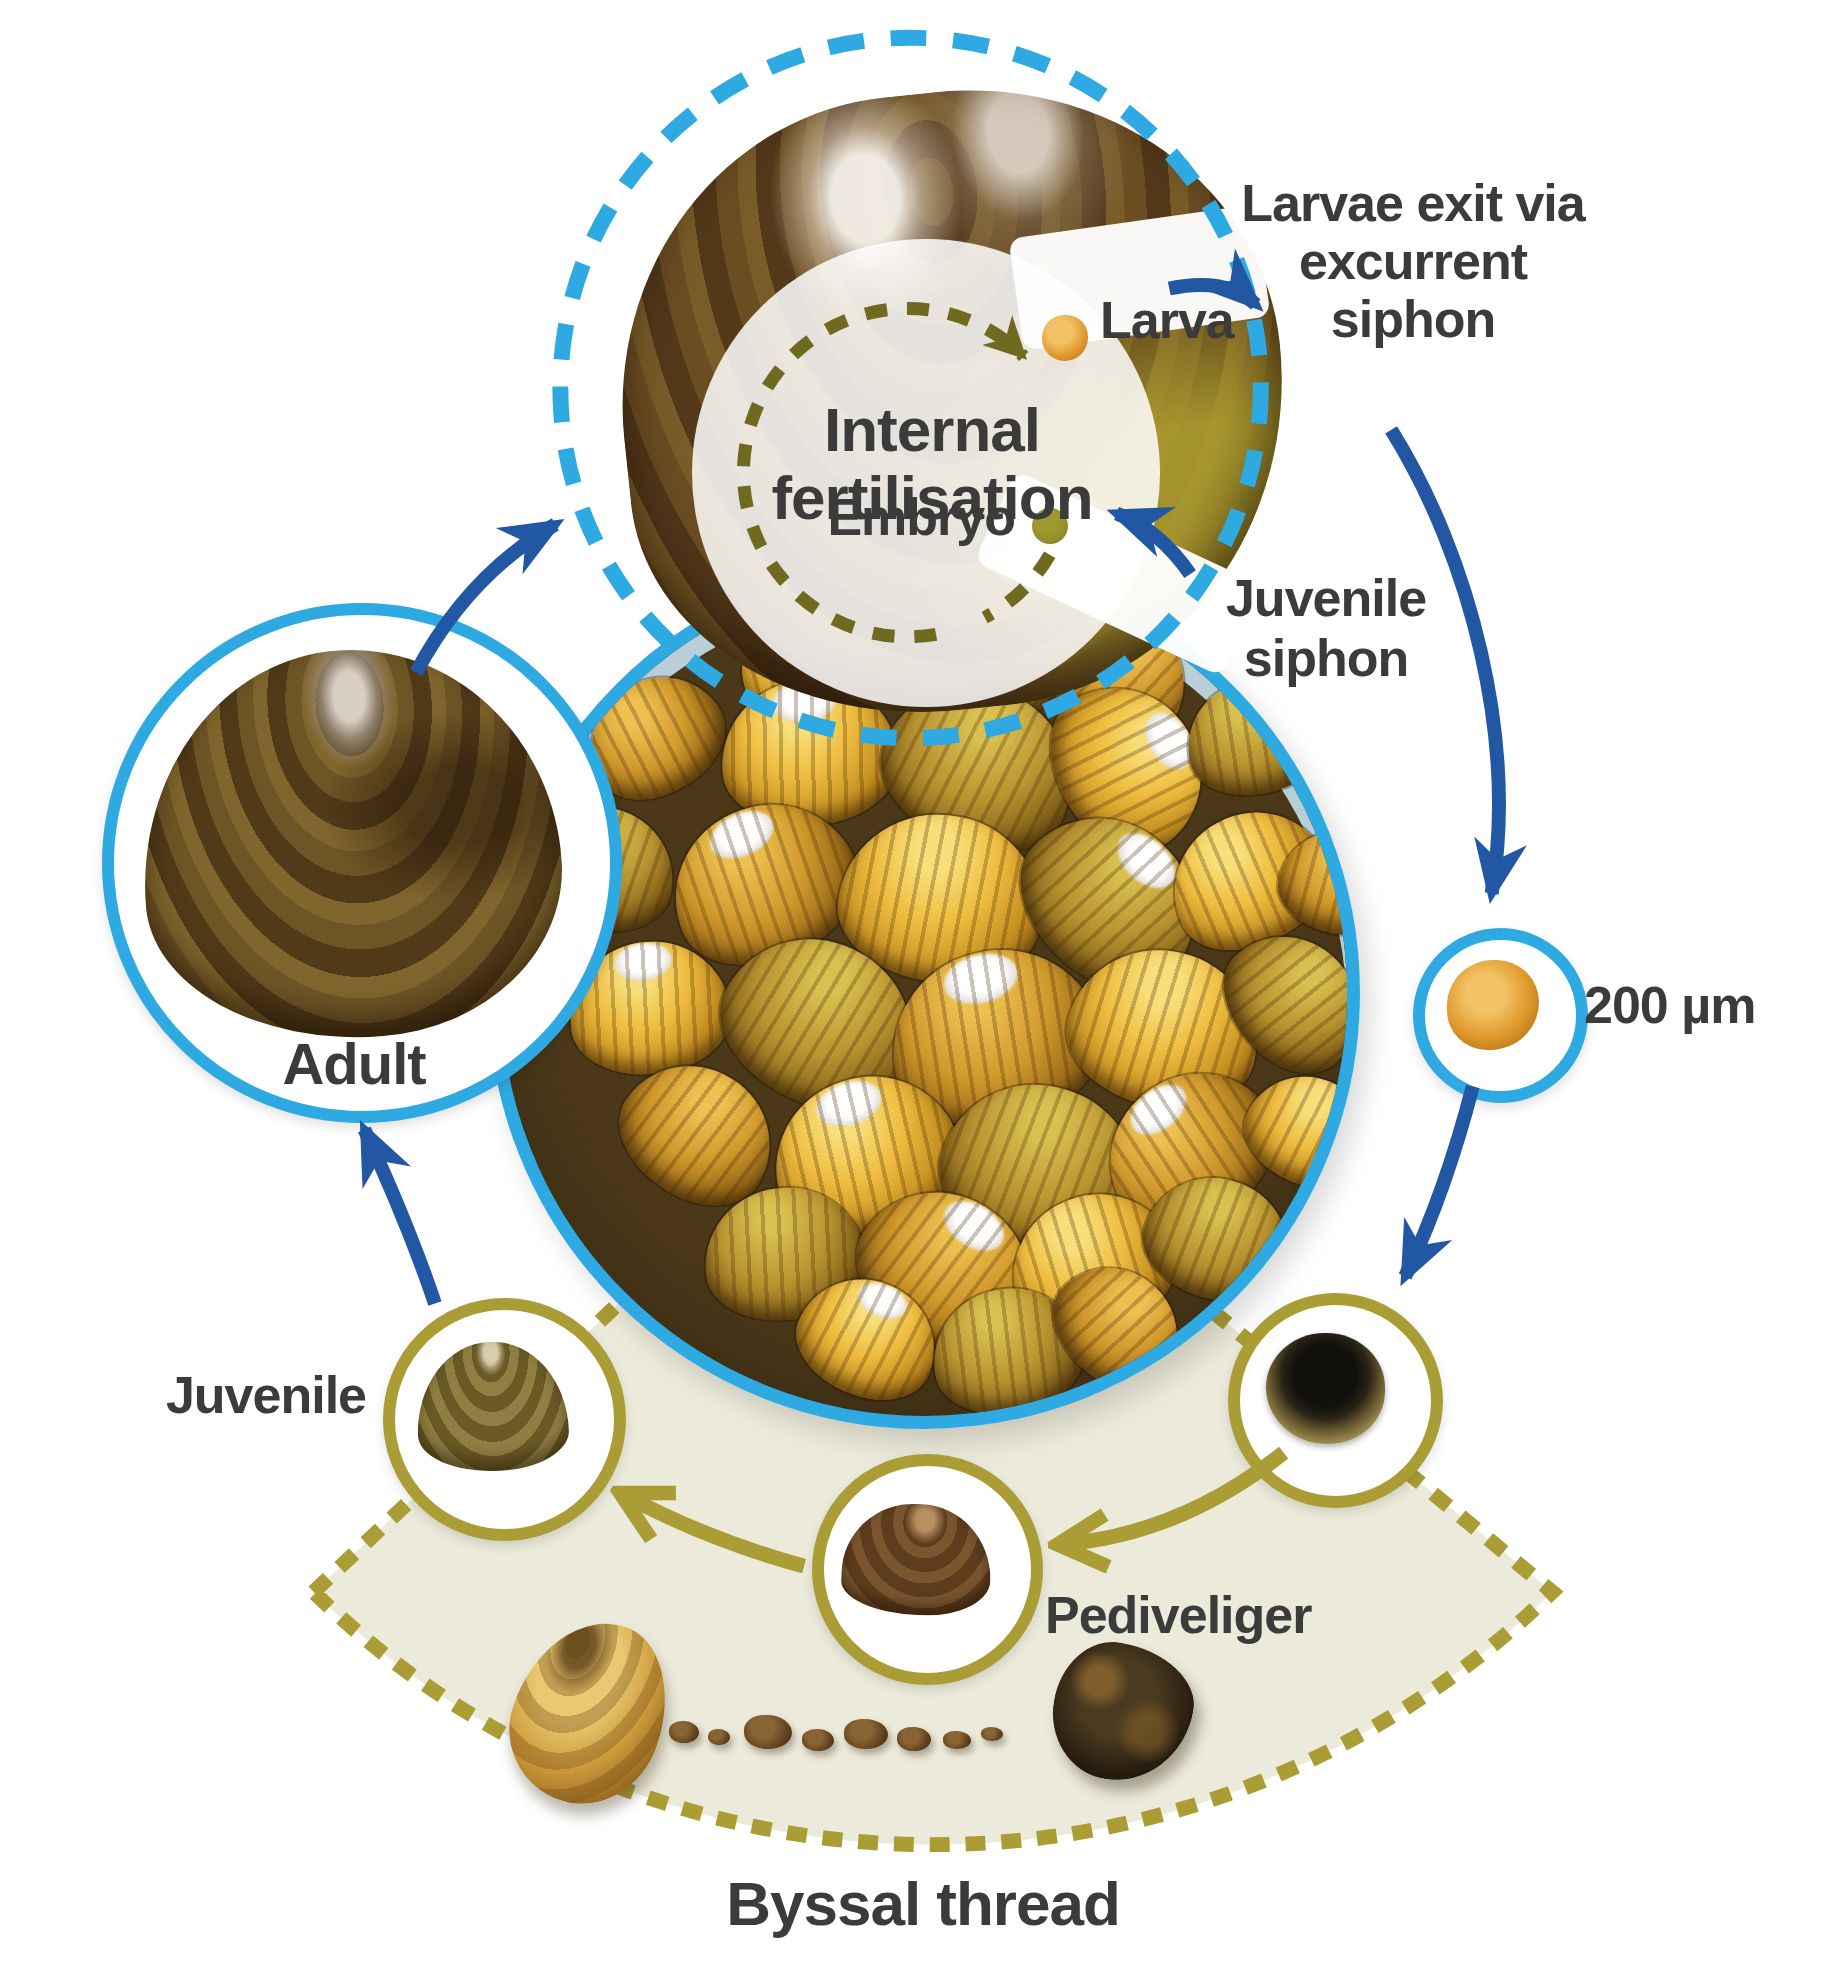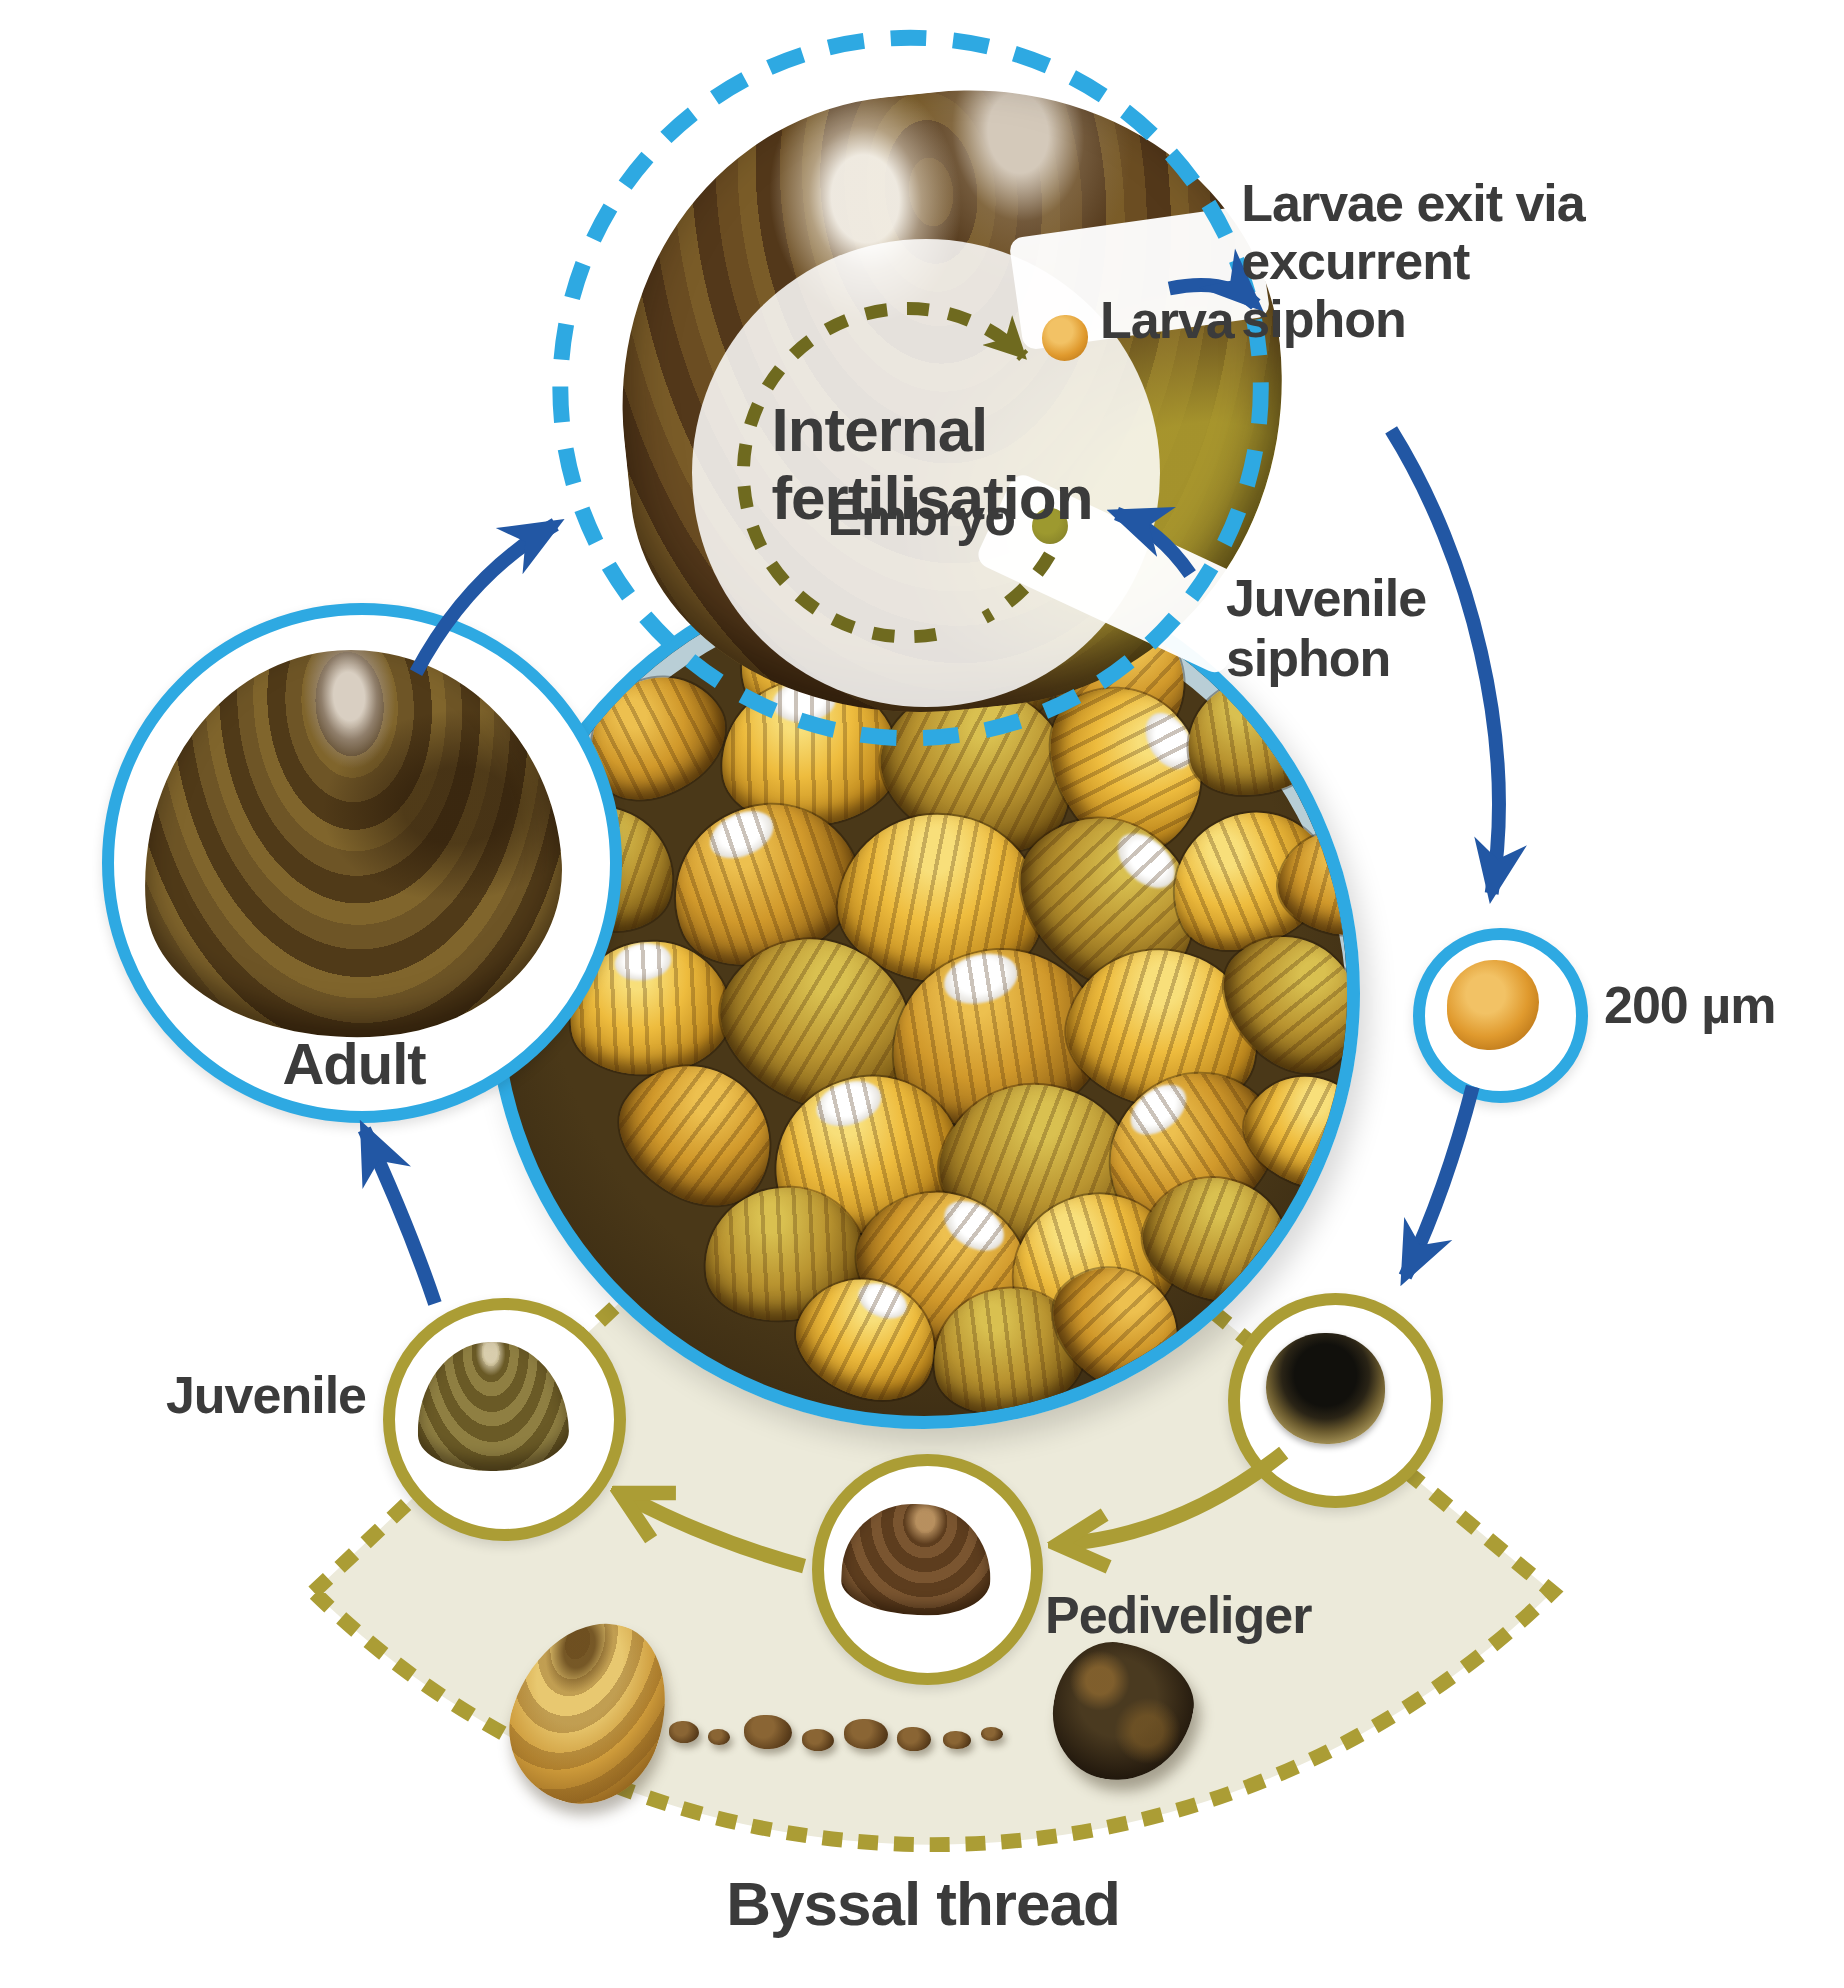--- a/index.html
+++ b/index.html
@@ -4,21 +4,21 @@
 <style>
   html,body{margin:0;padding:0;background:#ffffff;}
   .stage{position:relative;width:1845px;height:1988px;overflow:hidden;background:#ffffff;
          font-family:"Liberation Sans", sans-serif;color:#3B3B3B;}
   .abs{position:absolute;}
   svg.layer{position:absolute;left:0;top:0;width:1845px;height:1988px;pointer-events:none;}
 
   
   .lbl{position:absolute;font-weight:bold;color:#3B3B3B;letter-spacing:-1px;line-height:1.1;white-space:nowrap;}
   .f52{font-size:52px;} .f54{font-size:62px;} .f58{font-size:58px;margin-top:11px;}
-  .center-anchor{transform:translate(-50%,-50%);text-align:left;}
+  .center-anchor{transform:translate(-50%,-50%);text-align:center;}
   .left-anchor{transform:translateY(-50%);text-align:center;}
   .right-anchor{transform:translateY(-50%);text-align:right;}
 
   
   .central{left:488px;top:557px;width:846px;height:846px;border-radius:50%;
            background:radial-gradient(circle at 50% 45%, #4a3818 0 60%, #2b1f0e 100%);
            border:13px solid #2EA9E2;overflow:hidden;
            box-shadow:inset 0 22px 0 rgba(205,233,248,.85), 10px 14px 28px rgba(0,0,0,.15);}
   .clam{position:absolute;border-radius:50% 50% 48% 52% / 60% 60% 42% 42%;
         box-shadow:inset 0 -10px 16px rgba(40,22,4,.55), 0 0 0 2px rgba(30,18,4,.35);}
@@ -240,21 +240,21 @@
     <div>Larvae exit via</div>
     <div>excurrent</div>
     <div>siphon</div>
   </div>
 
   <div class="lbl f52 center-anchor" style="left:1326px;top:629px;line-height:1.15;">
     <div>Juvenile</div>
     <div>siphon</div>
   </div>
 
-  <div class="lbl f52 left-anchor" style="left:1584px;top:1006px;margin-left:20px;">200 µm</div>
+  <div class="lbl f52 left-anchor" style="left:1584px;top:1006px;">200 µm</div>
 
 
   <div class="lbl f54 center-anchor" style="left:923px;top:1904px;">Byssal thread</div>
 
   <div class="lbl f52 left-anchor" style="left:1045px;top:1616px;">Pediveliger</div>
 
   <div class="lbl f52 right-anchor" style="right:1479px;top:1396px;">Juvenile</div>
 
   <div class="lbl f58 center-anchor" style="left:354px;top:1053px;">Adult</div>
 </div>

